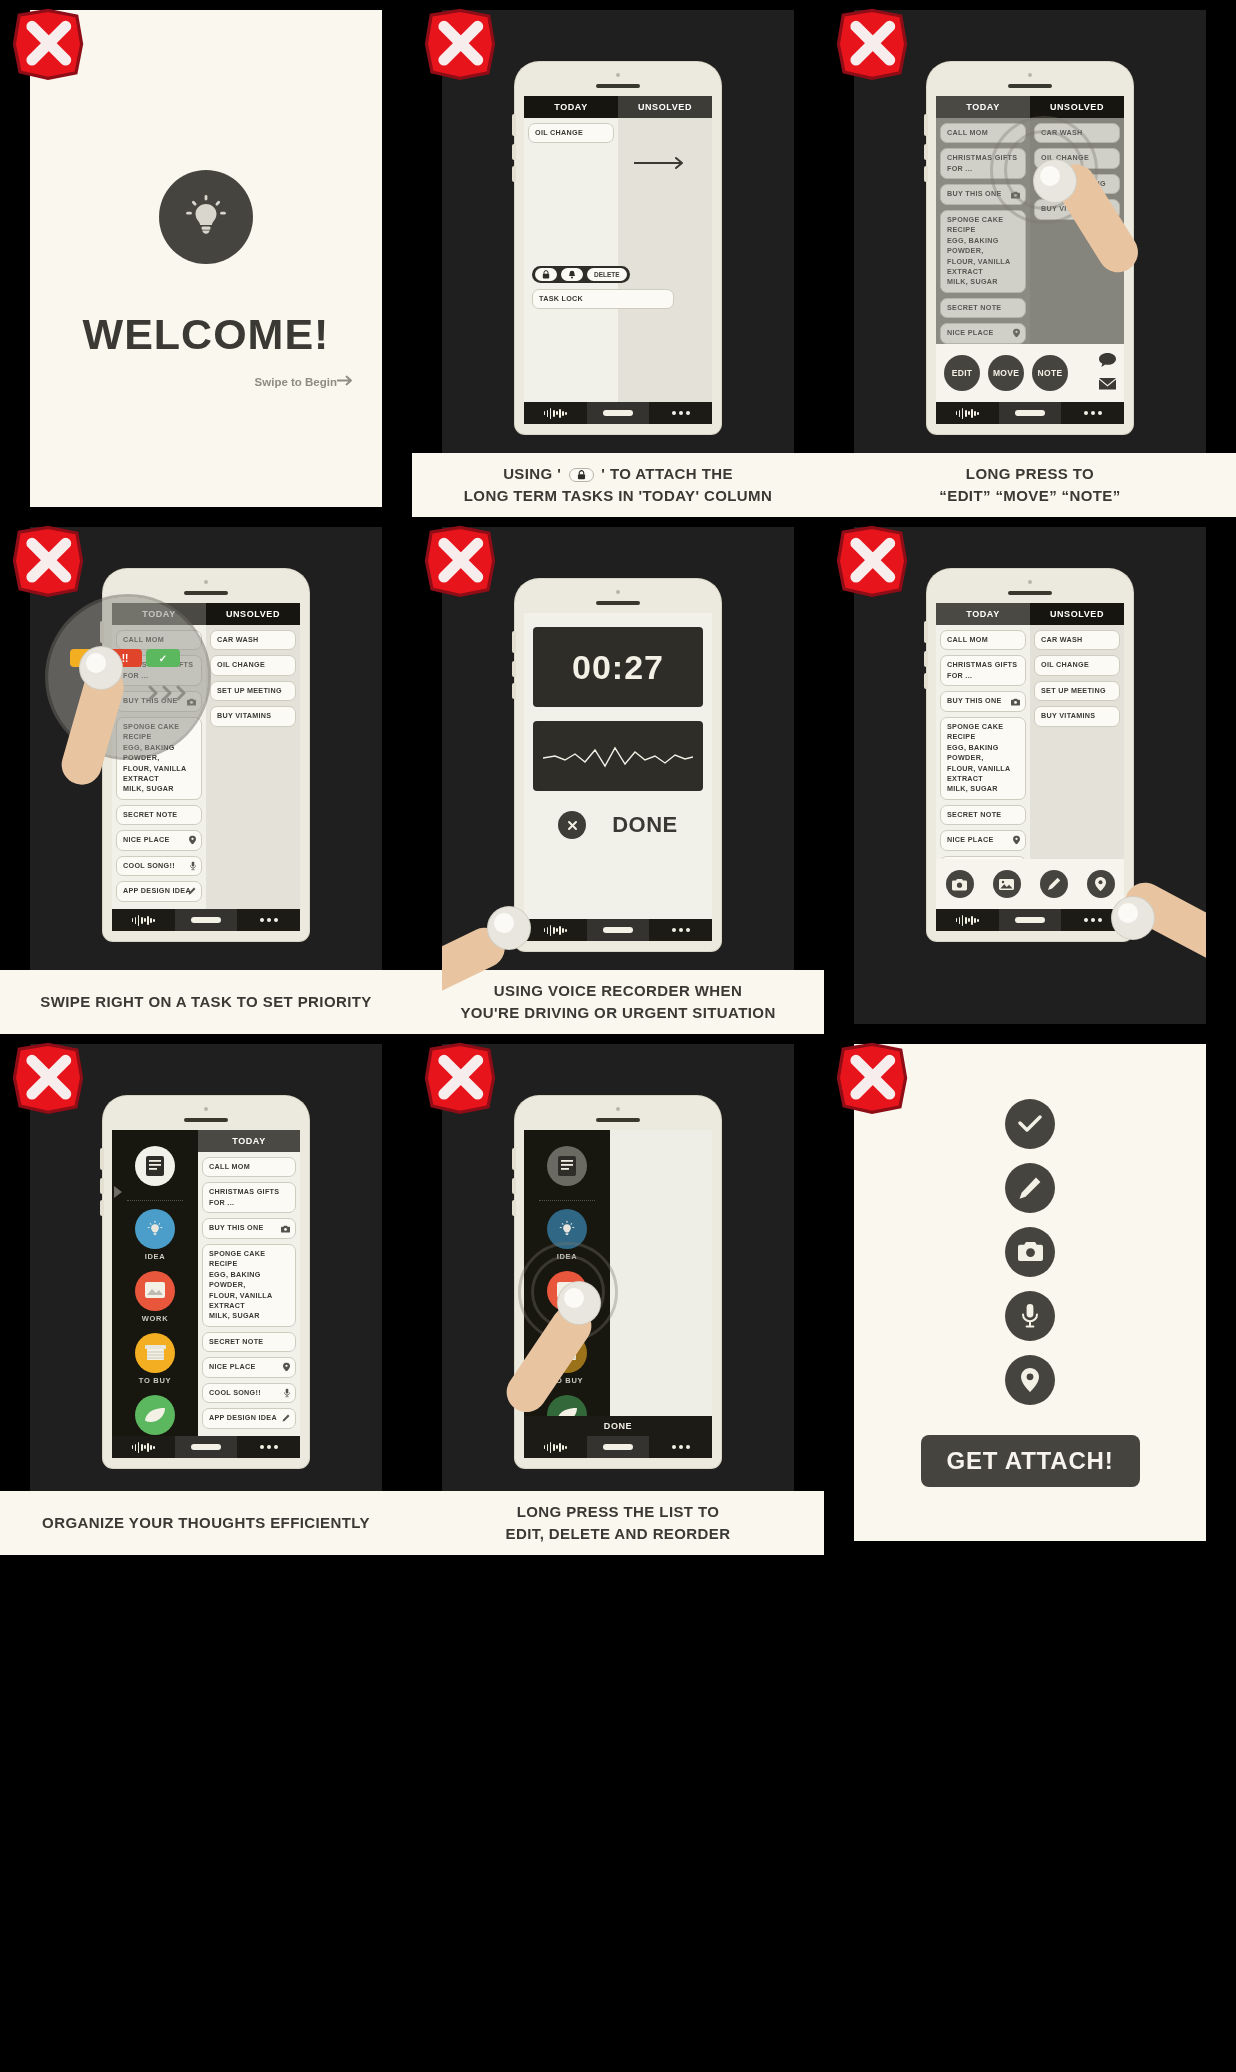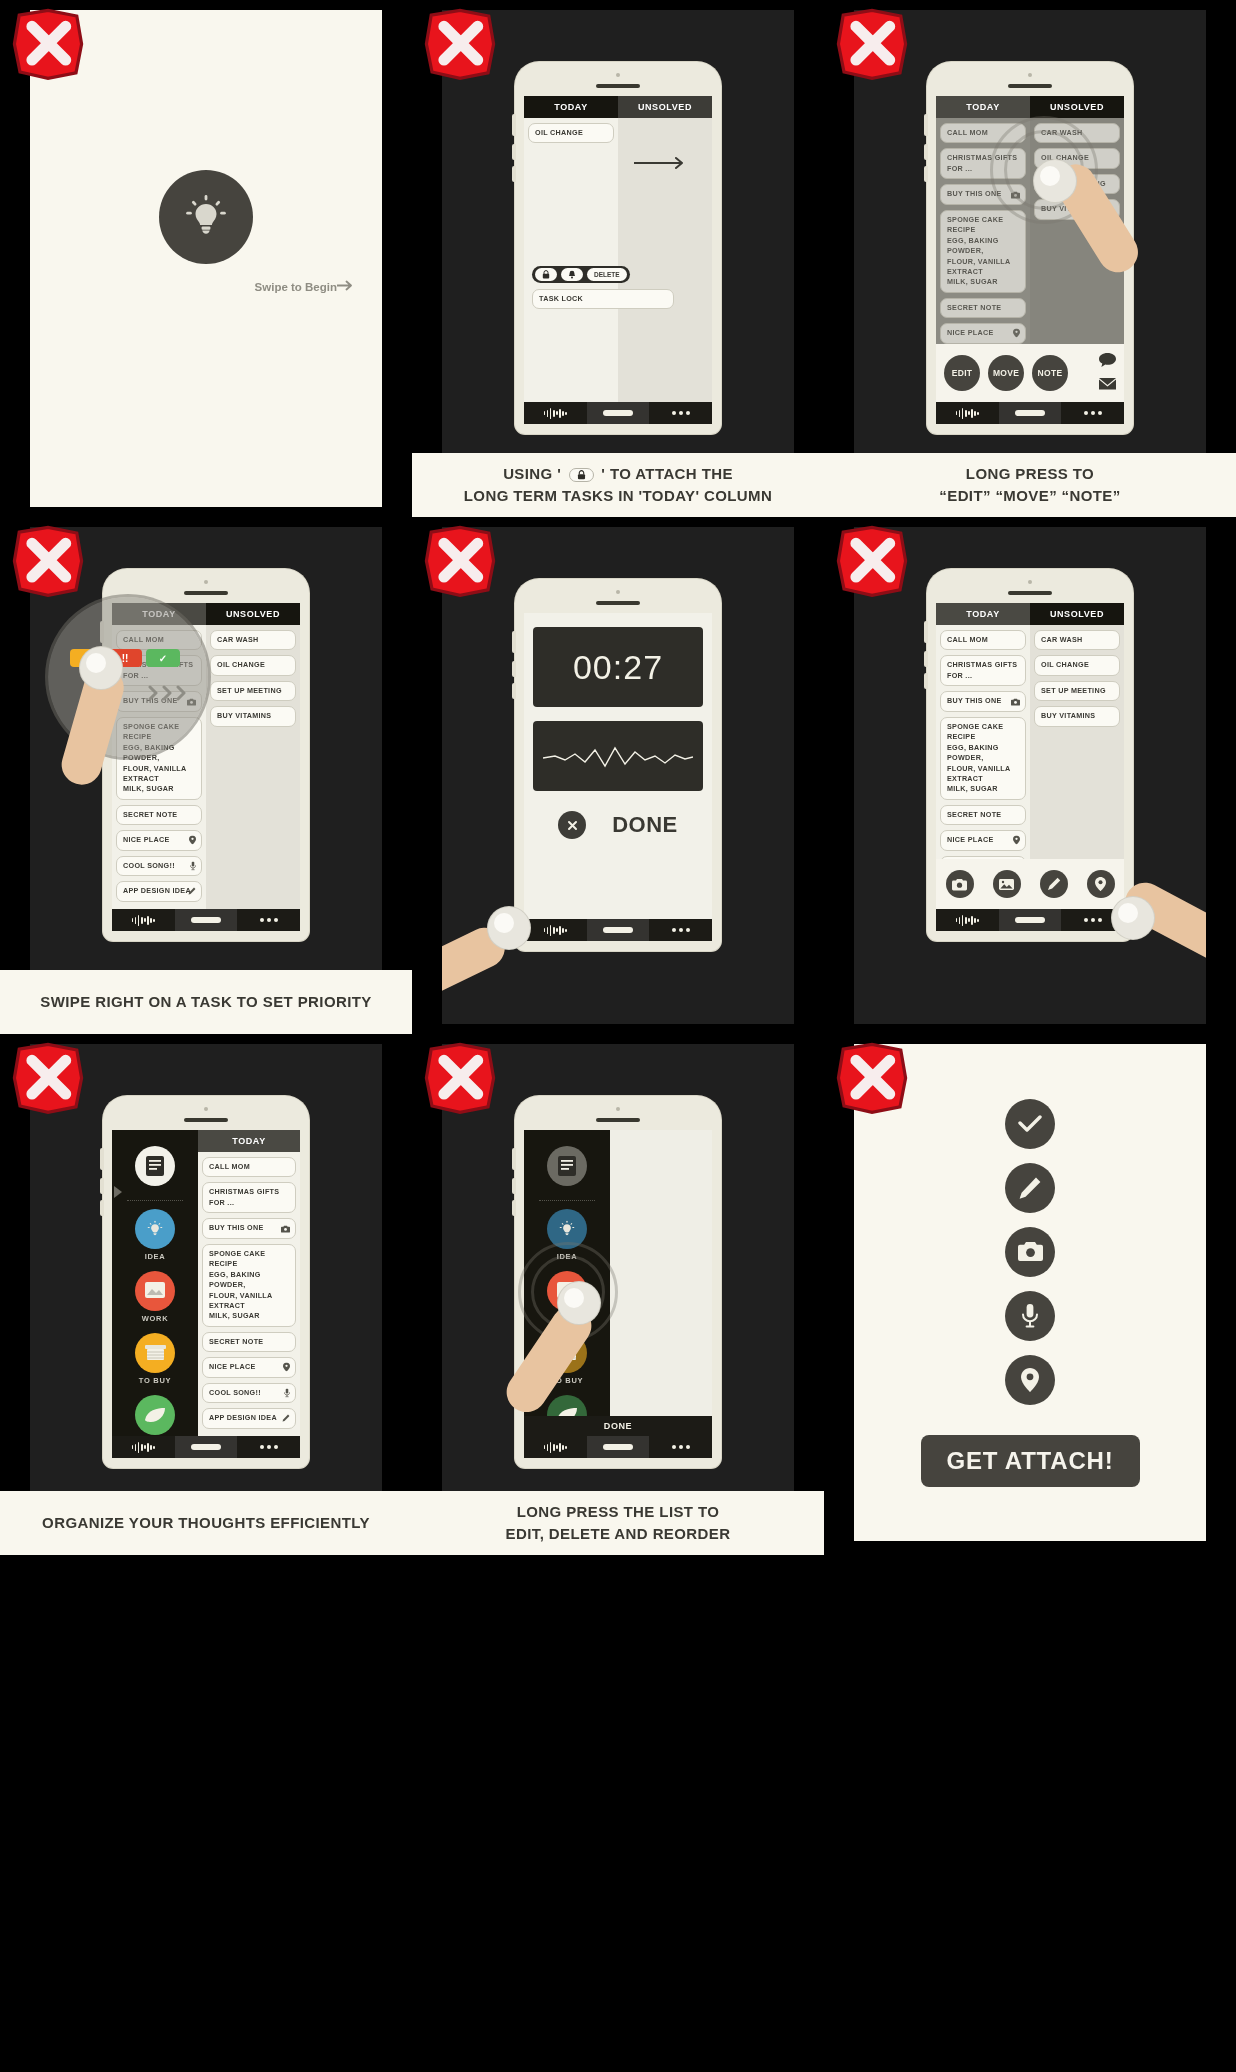--- a/index.html
+++ b/index.html
@@ -112,21 +112,21 @@
   
   .welcome { position:absolute; inset:0; display:flex; flex-direction:column; align-items:center; }
   .bulb-circle{ width:94px;height:94px;border-radius:50%;background:#46443e;display:flex;align-items:center;justify-content:center;margin-top:160px;}
   .wtitle{ font-size:43px; font-weight:bold; letter-spacing:1px; color:#3a3933; margin-top:46px;}
   .wsub{ text-align:center; margin-top:10px; }
   .wsub div{ font-size:13.5px; font-weight:bold; color:#46443e; line-height:1.45;}
   .wswipe{ margin-top:16px; display:flex; align-items:center; font-size:11.5px; font-weight:bold; color:#8f8d83; align-self:flex-end; margin-right:28px;}
 
   
   .rec-screen{position:absolute;inset:0;background:#f2f1e9;display:flex;flex-direction:column;align-items:center;}
-  .rec-box{width:170px;height:80px;background:#2e2d28;border-radius:4px;margin-top:14px;display:flex;align-items:center;justify-content:center;color:#f3f1e6;font-size:34px;font-weight:normal;letter-spacing:1px;}
+  .rec-box{width:170px;height:80px;background:#2e2d28;border-radius:4px;margin-top:14px;display:flex;align-items:center;justify-content:center;color:#f3f1e6;font-size:34px;font-weight:bold;letter-spacing:1px;}
   .rec-wave{width:170px;height:70px;background:#2e2d28;border-radius:4px;margin-top:14px;display:flex;align-items:center;justify-content:center;}
   .rec-ctl{display:flex;align-items:center;gap:26px;margin-top:20px;}
   .rec-x{width:28px;height:28px;border-radius:50%;background:#3d3c37;display:flex;align-items:center;justify-content:center;color:#f3f1e6;font-size:15px;font-weight:bold;}
   .rec-done{font-size:22px;font-weight:bold;color:#3a3933;letter-spacing:.5px;}
 
   
   .optbar{position:absolute;left:0;right:0;bottom:22px;height:50px;background:#f6f4ec;display:flex;align-items:center;justify-content:space-around;z-index:25;}
   .optbar .o{width:28px;height:28px;border-radius:50%;background:#46443e;display:flex;align-items:center;justify-content:center;}
 
   
@@ -180,20 +180,21 @@
               <rect x="22.6" y="36.5" width="8.8" height="3.2" rx="1"></rect>
               <path d="M23.3 40.6h7.4c-.3 2-1.7 3.1-3.7 3.1s-3.4-1.1-3.7-3.1z"></path>
               <rect x="25.6" y="5" width="2.8" height="5.4" rx="1.4"></rect>
               <rect x="13.8" y="10.5" width="2.8" height="5.4" rx="1.4" transform="rotate(-42 15.2 13.2)"></rect>
               <rect x="37.4" y="10.5" width="2.8" height="5.4" rx="1.4" transform="rotate(42 38.8 13.2)"></rect>
               <rect x="7.2" y="21.8" width="5.6" height="2.8" rx="1.4"></rect>
               <rect x="41.2" y="21.8" width="5.6" height="2.8" rx="1.4"></rect>
             </g>
           </svg>
         </div>
+        <div class="wtitle">WELCOME!</div>
         <div class="wswipe">
           <span>Swipe to Begin</span>
           <span>
             <svg width="17" height="11" viewBox="0 0 17 11">
                 <path d="M0 5.5h13M9.5 1.5L14 5.5 9.5 9.5" stroke="#8f8d83" stroke-width="1.8" fill="none" stroke-linecap="round" stroke-linejoin="round"></path>
               </svg>
           </span>
         </div>
       </div>
     </div>
@@ -569,20 +570,24 @@
                   <i></i>
                 </span>
               </div>
           </div>
         </div>
       </div>
       <div class="finger" style="left:46px;top:380px;">
         <span class="arm" style="left:6px;top:14px;transform:rotate(64deg);transform-origin:top left;"></span>
         <span class="pad" style="left:0;top:0;"></span>
       </div>
+    </div>
+    <div class="caption">
+      <div>USING VOICE RECORDER WHEN</div>
+      <div>YOU'RE DRIVING OR URGENT SITUATION</div>
     </div>
     <div class="badge">
       <svg viewBox="0 0 100 100">
           <path d="M14 14 L50 8 L86 15 L92 50 L85 86 L50 93 L15 85 L8 50 Z" fill="#e8141c" stroke="#8e0d16" stroke-width="4"></path>
           <path d="M30 28 L72 70 M72 28 L30 70" stroke="#f7eded" stroke-width="14" stroke-linecap="round"></path>
         </svg>
     </div>
   </div>
 
   <div class="panel">

